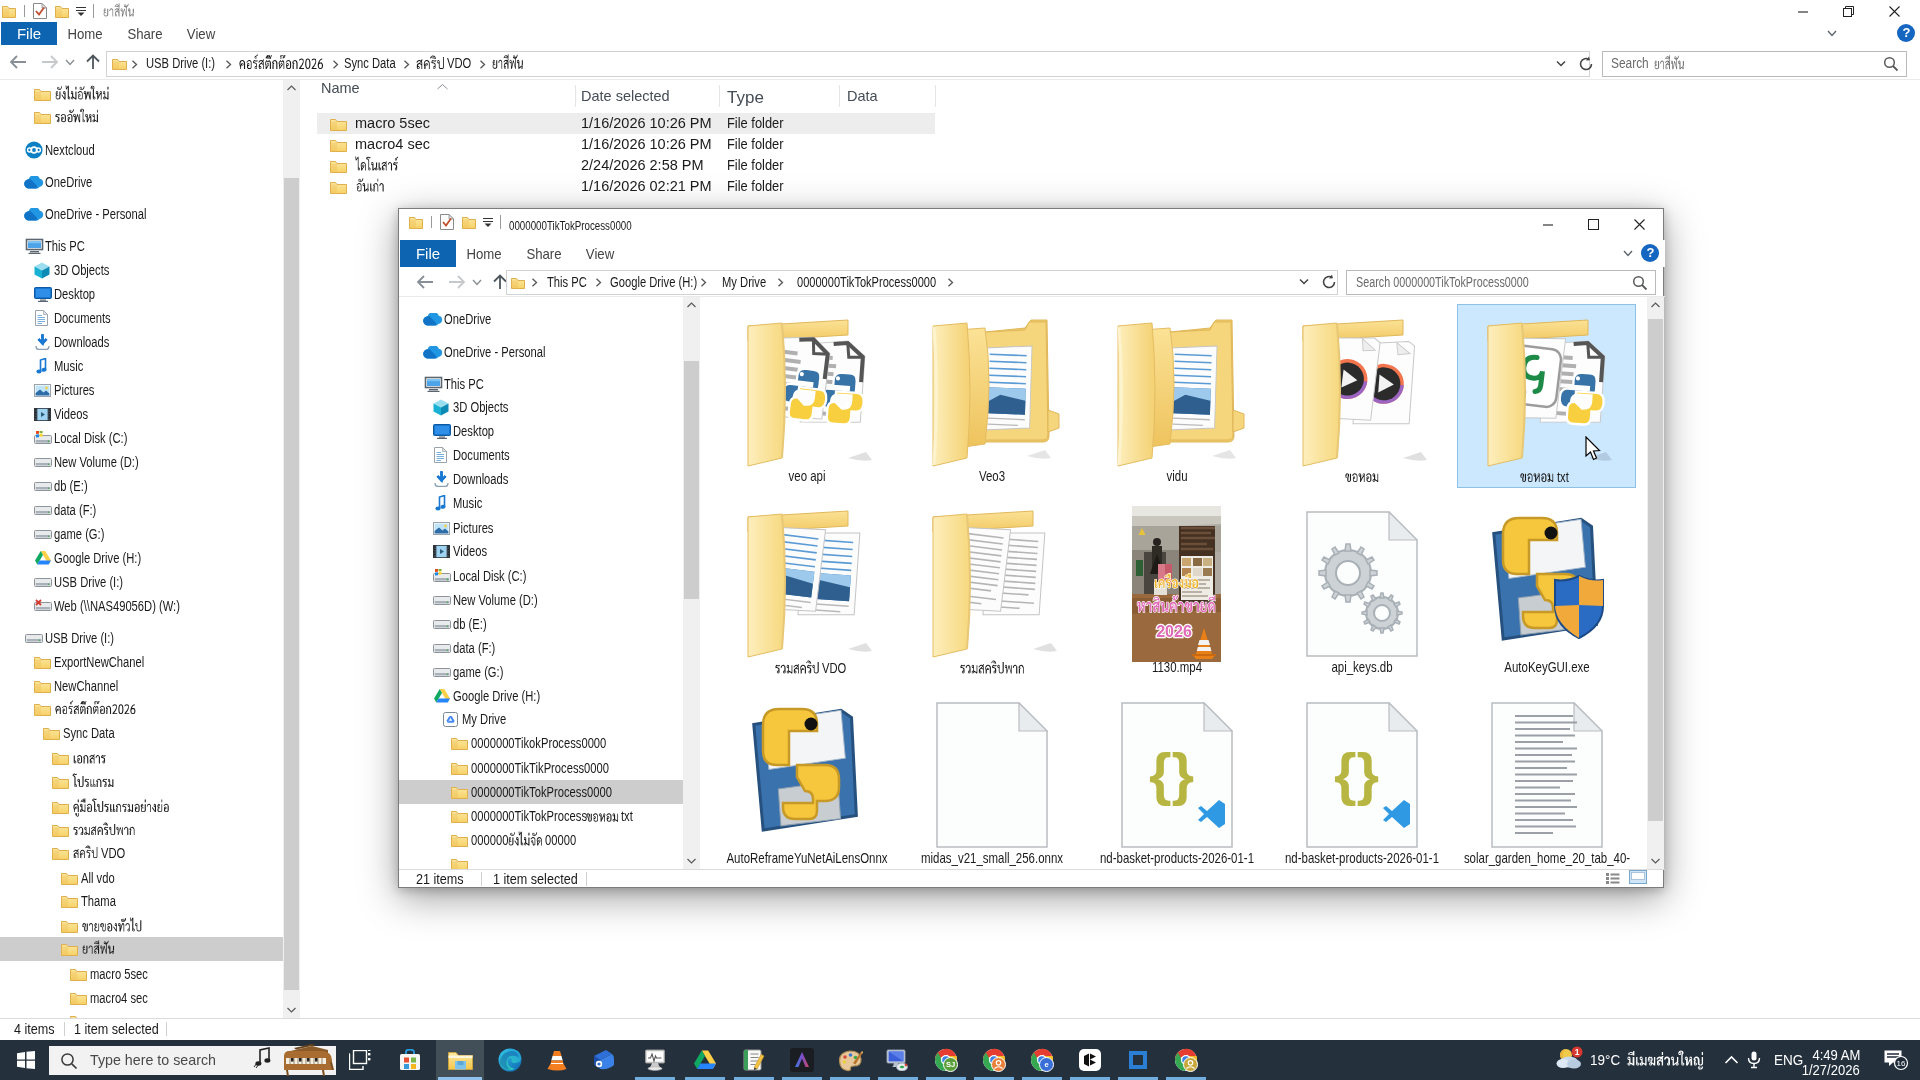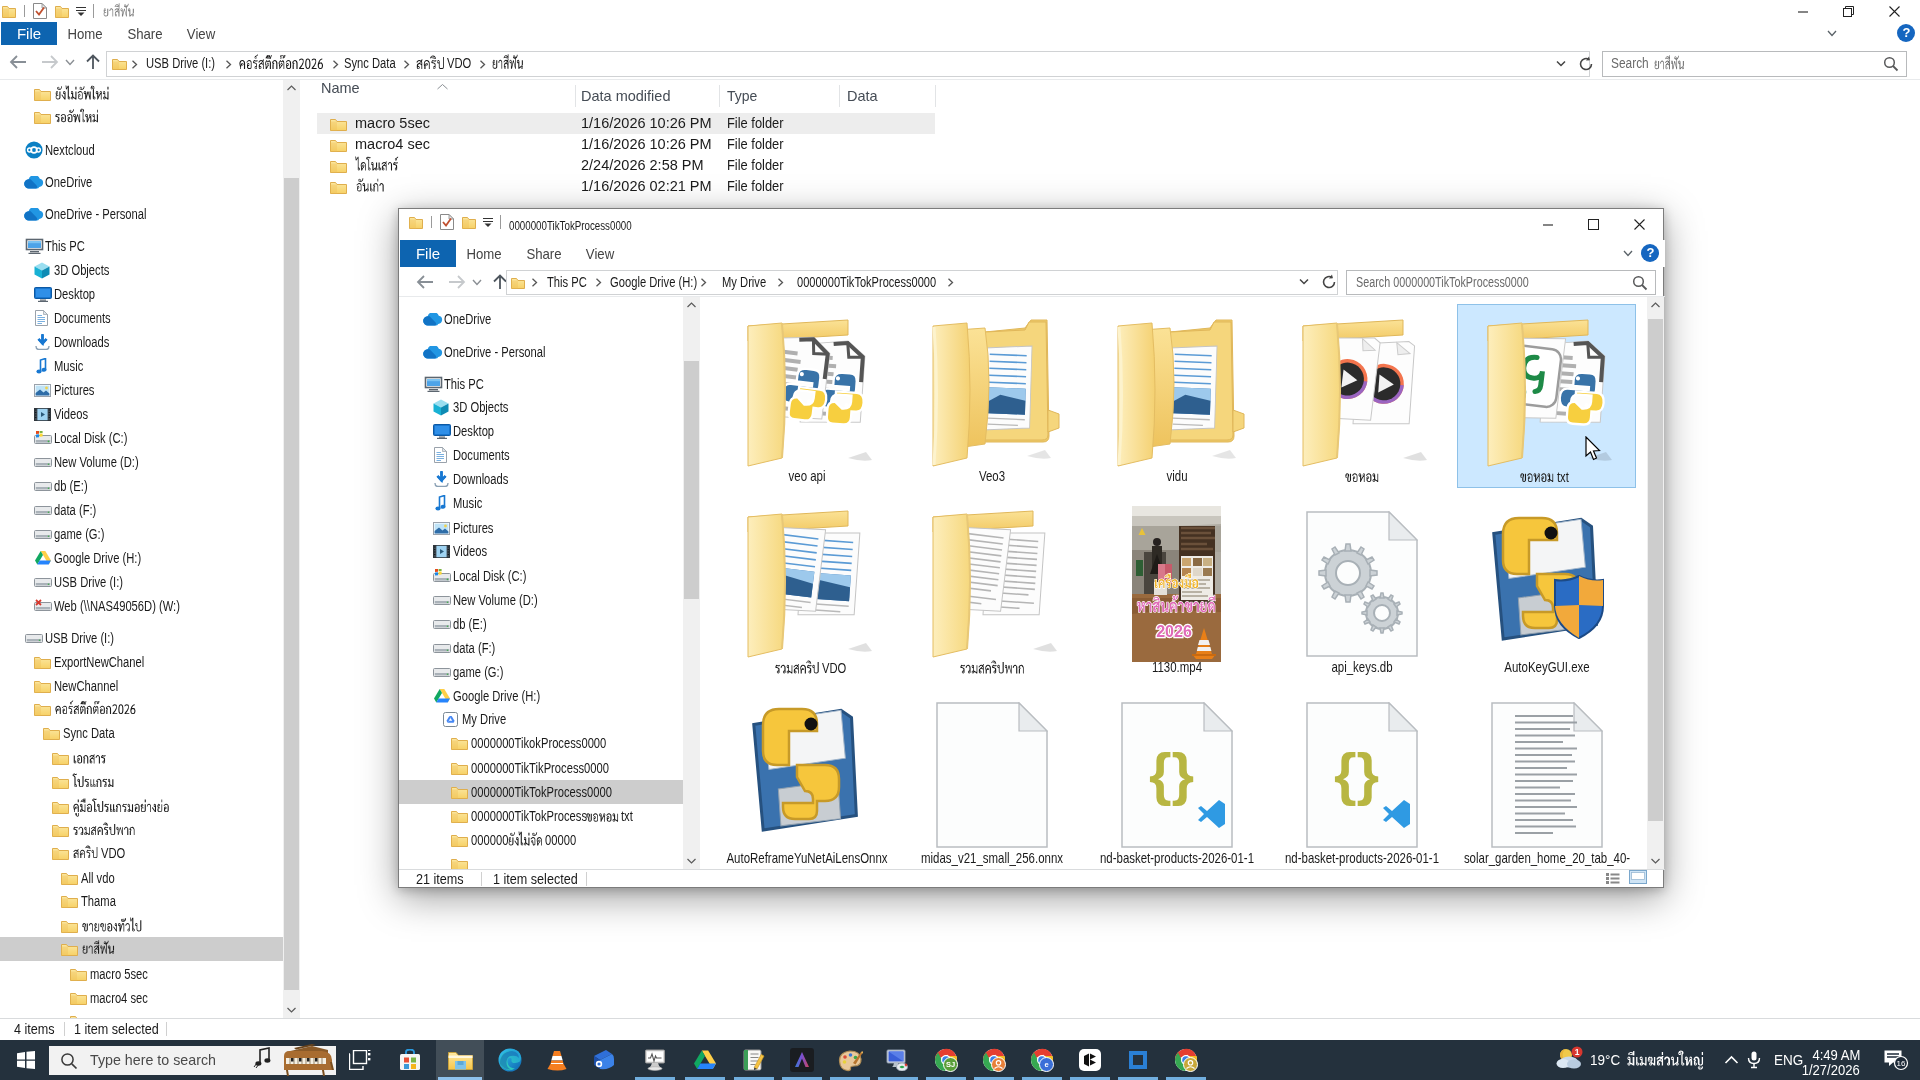--- a/index.html
+++ b/index.html
@@ -516,22 +516,22 @@
       <path d="M0.5 5 L4.5 1 L8.5 5" stroke="#5a5a5a" stroke-width="1.2" fill="none"></path>
     </svg>
     <svg style="position:absolute;left:287px;top:1007px" width="9" height="6">
       <path d="M0.5 1 L4.5 5 L8.5 1" stroke="#5a5a5a" stroke-width="1.2" fill="none"></path>
     </svg>
     <div style="position:absolute;left:284px;top:178px;width:15px;height:812px;background:#cdcdcd;"></div>
     <div class="t" style="left:321.0px;top:78px;font-size:14.5px;color:#454c55">Name</div>
     <svg style="position:absolute;left:437px;top:84px" width="11" height="6">
       <path d="M0.5 5 L5.5 0.5 L10.5 5" stroke="#8a8f94" stroke-width="1" fill="none"></path>
     </svg>
-    <div class="t" style="left:581.0px;top:85.6px;font-size:14.5px;color:#454c55">Data modified</div>
-    <div class="t" style="left:727.0px;top:85.6px;font-size:14px;color:#454c55">Type</div>
+    <div class="t" style="left:581.0px;top:85.6px;font-size:14.5px;color:#454c55">Date selected</div>
+    <div class="t" style="left:727.0px;top:85.6px;font-size:17px;color:#454c55">Type</div>
     <div class="t" style="left:847.0px;top:85.6px;font-size:14.5px;color:#454c55">Data</div>
     <div style="position:absolute;left:575px;top:85px;width:1px;height:22px;background:#e2e4e6;"></div>
     <div style="position:absolute;left:719px;top:85px;width:1px;height:22px;background:#e2e4e6;"></div>
     <div style="position:absolute;left:839px;top:85px;width:1px;height:22px;background:#e2e4e6;"></div>
     <div style="position:absolute;left:935px;top:85px;width:1px;height:22px;background:#e2e4e6;"></div>
     <div style="position:absolute;left:317px;top:113px;width:618px;height:21px;background:#ededed;"></div>
     <svg style="position:absolute;left:330px;top:116.5px" width="17" height="14">
       <defs>
         <linearGradient id="fg330116.5" x1="0" y1="0" x2="0" y2="1">
 <stop offset="0" stop-color="#fbe7a0"></stop>

